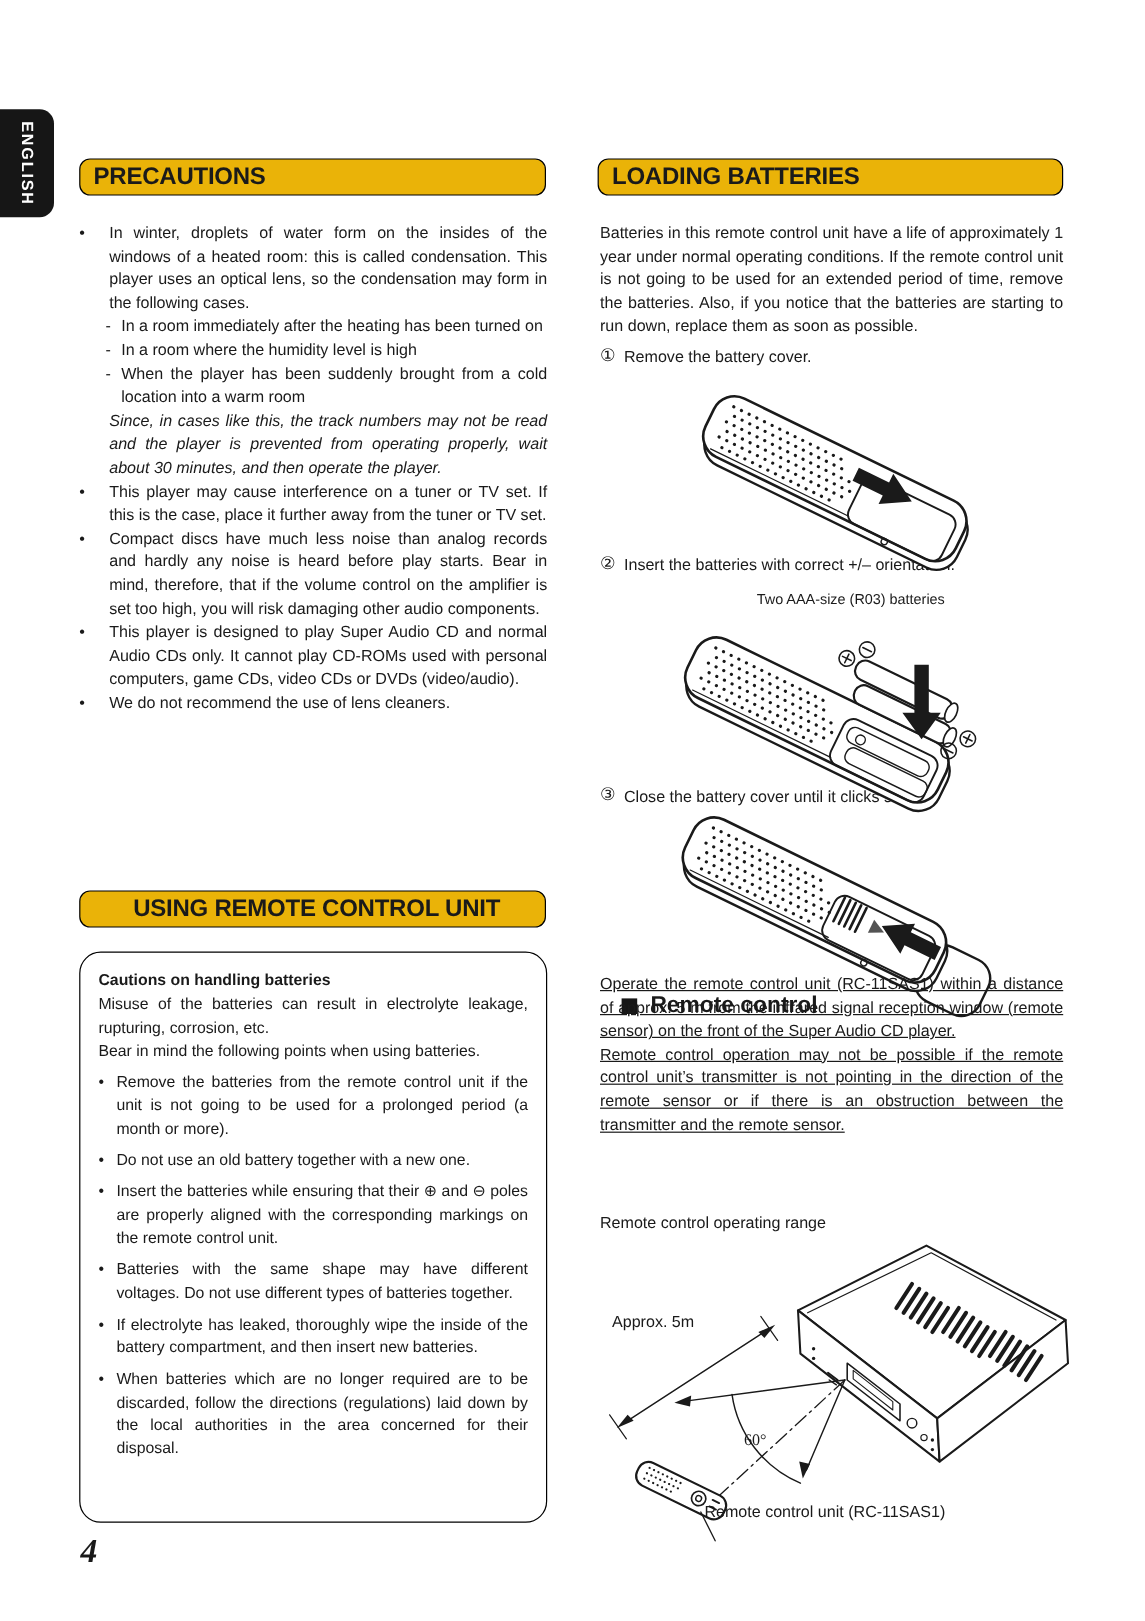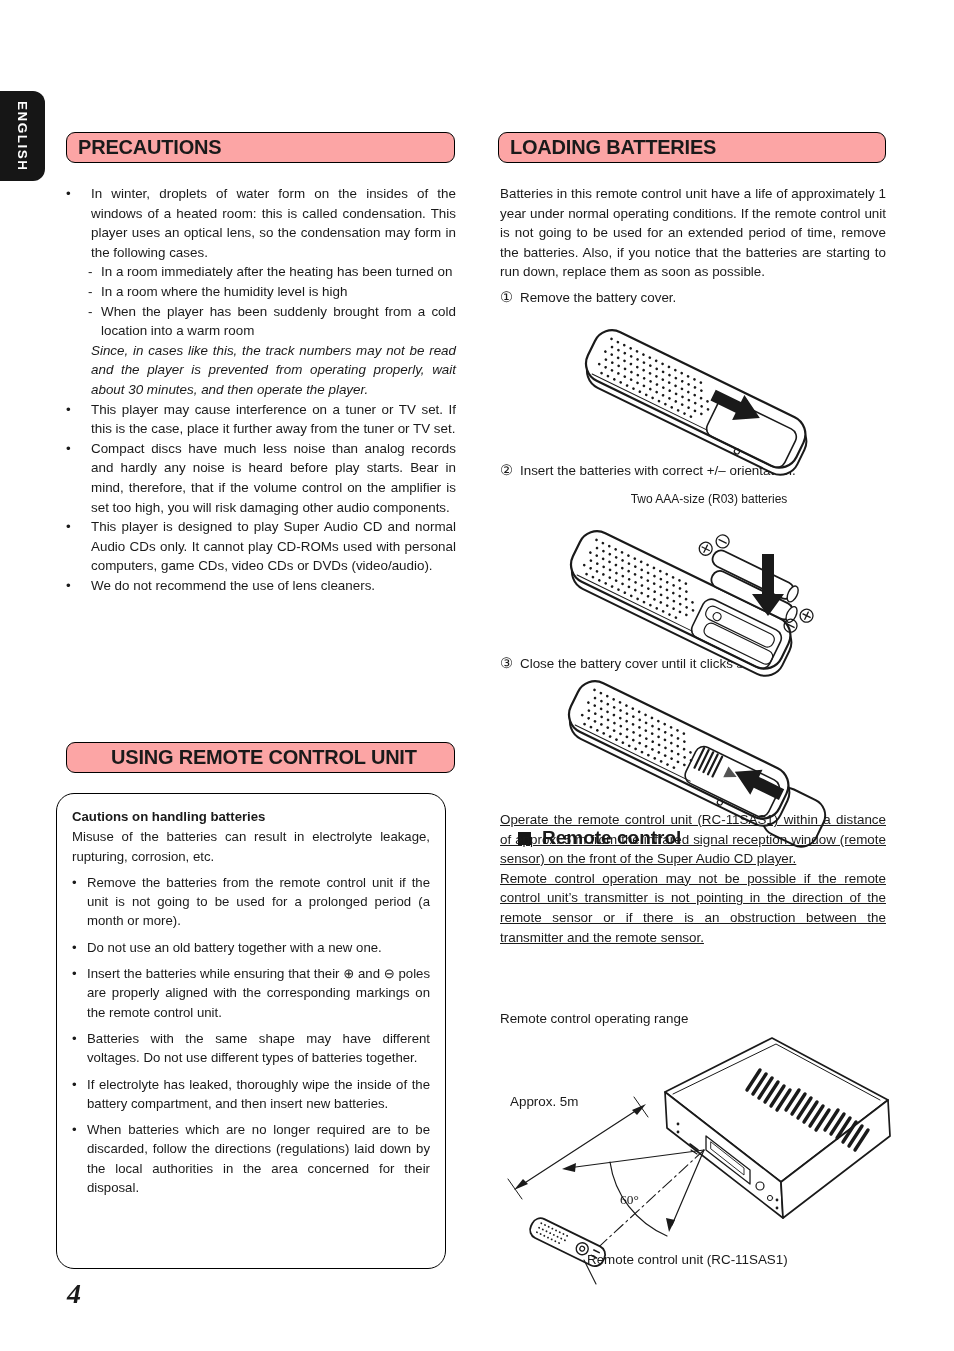--- a/index.html
+++ b/index.html
@@ -15,39 +15,39 @@
   .lang-tab span{
     writing-mode:vertical-rl;color:#fff;font-weight:bold;font-size:13.5px;letter-spacing:1.5px;
   }
   
   .before-using{
     position:absolute;left:66px;top:68px;width:818px;height:52px;background:#d9d9d9;
     border:1.6px solid #000;border-radius:27px;display:flex;align-items:center;
     box-sizing:border-box;padding-left:25px;font-weight:bold;font-size:17.5px;letter-spacing:.4px;
   }
   .section-title{
-    position:absolute;height:31px;border:1.8px solid #000;border-radius:9px;background:#fca5a5;
+    position:absolute;height:31px;border:1.8px solid #000;border-radius:9px;background:#eab308;
     display:flex;align-items:center;box-sizing:border-box;padding-left:11px;
     font-weight:bold;font-size:20px;letter-spacing:-.2px;
   }
   #precautions-title{left:66px;top:132px;width:389px;}
   #loading-title{left:498px;top:132px;width:388px;}
   #using-title{left:66px;top:742px;width:389px;padding-left:44px;}
   
   .body-text{font-size:13.4px;line-height:19.6px;text-align:justify;}
   .plist{position:absolute;left:66px;top:184px;width:390px;}
   .pitem{display:flex;}
   .pitem .pmark{flex:none;width:25px;}
   .pitem.dash{margin-left:22px;}
   .pitem.dash .pmark{width:13px;}
   .pitem.plain{margin-left:25px;font-style:italic;}
   .pitem .ptext{flex:1;text-align:justify;}
   
   .cautions-box{
-    position:absolute;left:56px;top:793px;width:390px;height:476px;box-sizing:border-box;
+    position:absolute;left:66px;top:793px;width:390px;height:476px;box-sizing:border-box;
     border:1.6px solid #000;border-radius:18px;padding:13px 15px 0 15px;
     font-size:13.2px;line-height:19.3px;
   }
   .cautions-box .ctitle{font-weight:bold;margin-bottom:1px;}
   .cautions-box .cintro{text-align:justify;}
   .citem{display:flex;margin-top:7px;}
   .citem .pmark{flex:none;width:15px;}
   .citem .ptext{flex:1;text-align:justify;}
   
   .lb-intro{position:absolute;left:500px;top:184px;width:386px;}
@@ -137,20 +137,21 @@
       </div>
   </div>
 
   <div class="section-title" id="using-title">
     <span>USING REMOTE CONTROL UNIT</span>
   </div>
 
   <div class="cautions-box">
     <div class="ctitle">Cautions on handling batteries</div>
     <div class="cintro">Misuse of the batteries can result in electrolyte leakage, rupturing, corrosion, etc.</div>
+    <div class="cintro">Bear in mind the following points when using batteries.</div>
     <div class="citem">
         <span class="pmark">•</span>
         <span class="ptext">Remove the batteries from the remote control unit if the unit is not going to be used for a prolonged period (a month or more).</span>
       </div>
     <div class="citem">
         <span class="pmark">•</span>
         <span class="ptext">Do not use an old battery together with a new one.</span>
       </div>
     <div class="citem">
         <span class="pmark">•</span>

